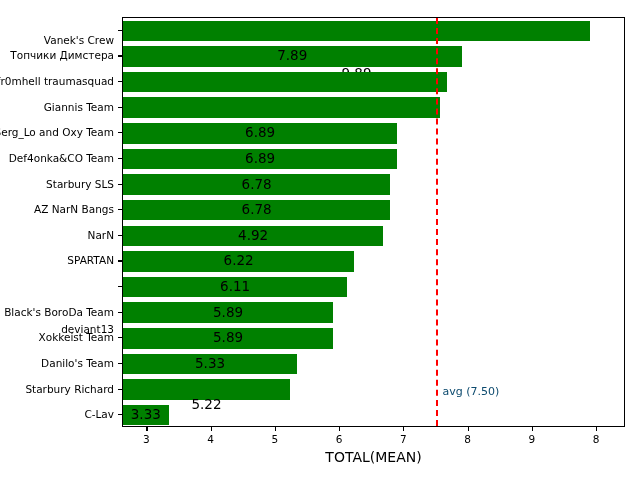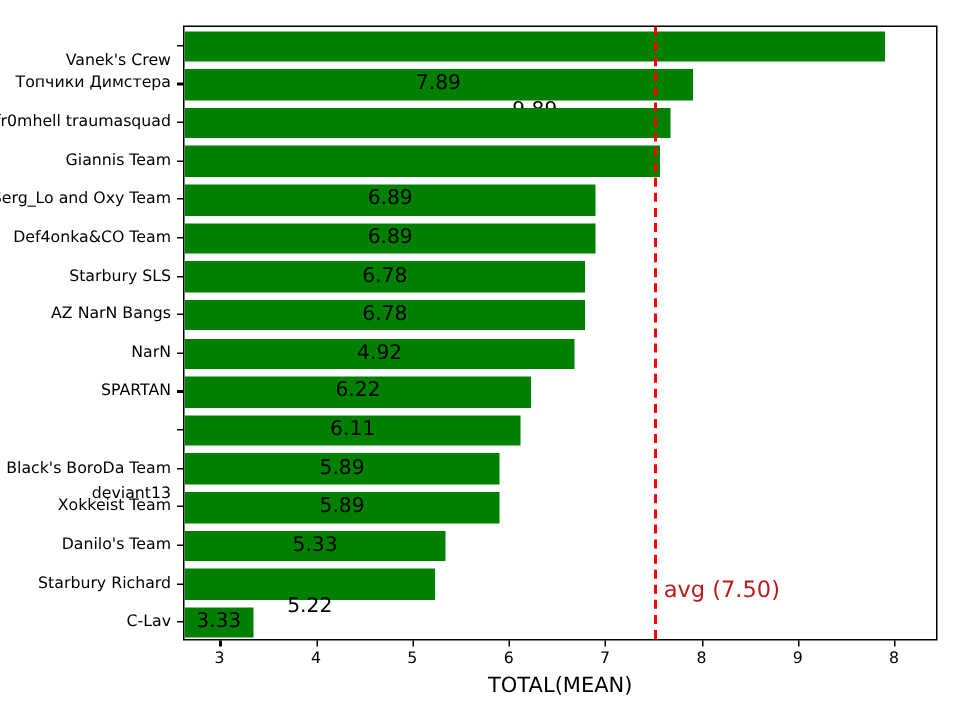--- a/index.html
+++ b/index.html
@@ -127,22 +127,22 @@
   
   #avg-line {
     position: absolute;
     top: 0;
     width: 0;
     height: 100%;
     border-left: 2px dashed #ff0000;
   }
   #avg-label {
     position: absolute;
-    color: #b91c1c;
-    font-size: 15px;
+    color: #0c4a6e;
+    font-size: 11px;
     line-height: 1;
     white-space: nowrap;
   }
 </style>
 </head>
 <body>
 
 <div id="figure">
 
   <div id="ytick-marks">

